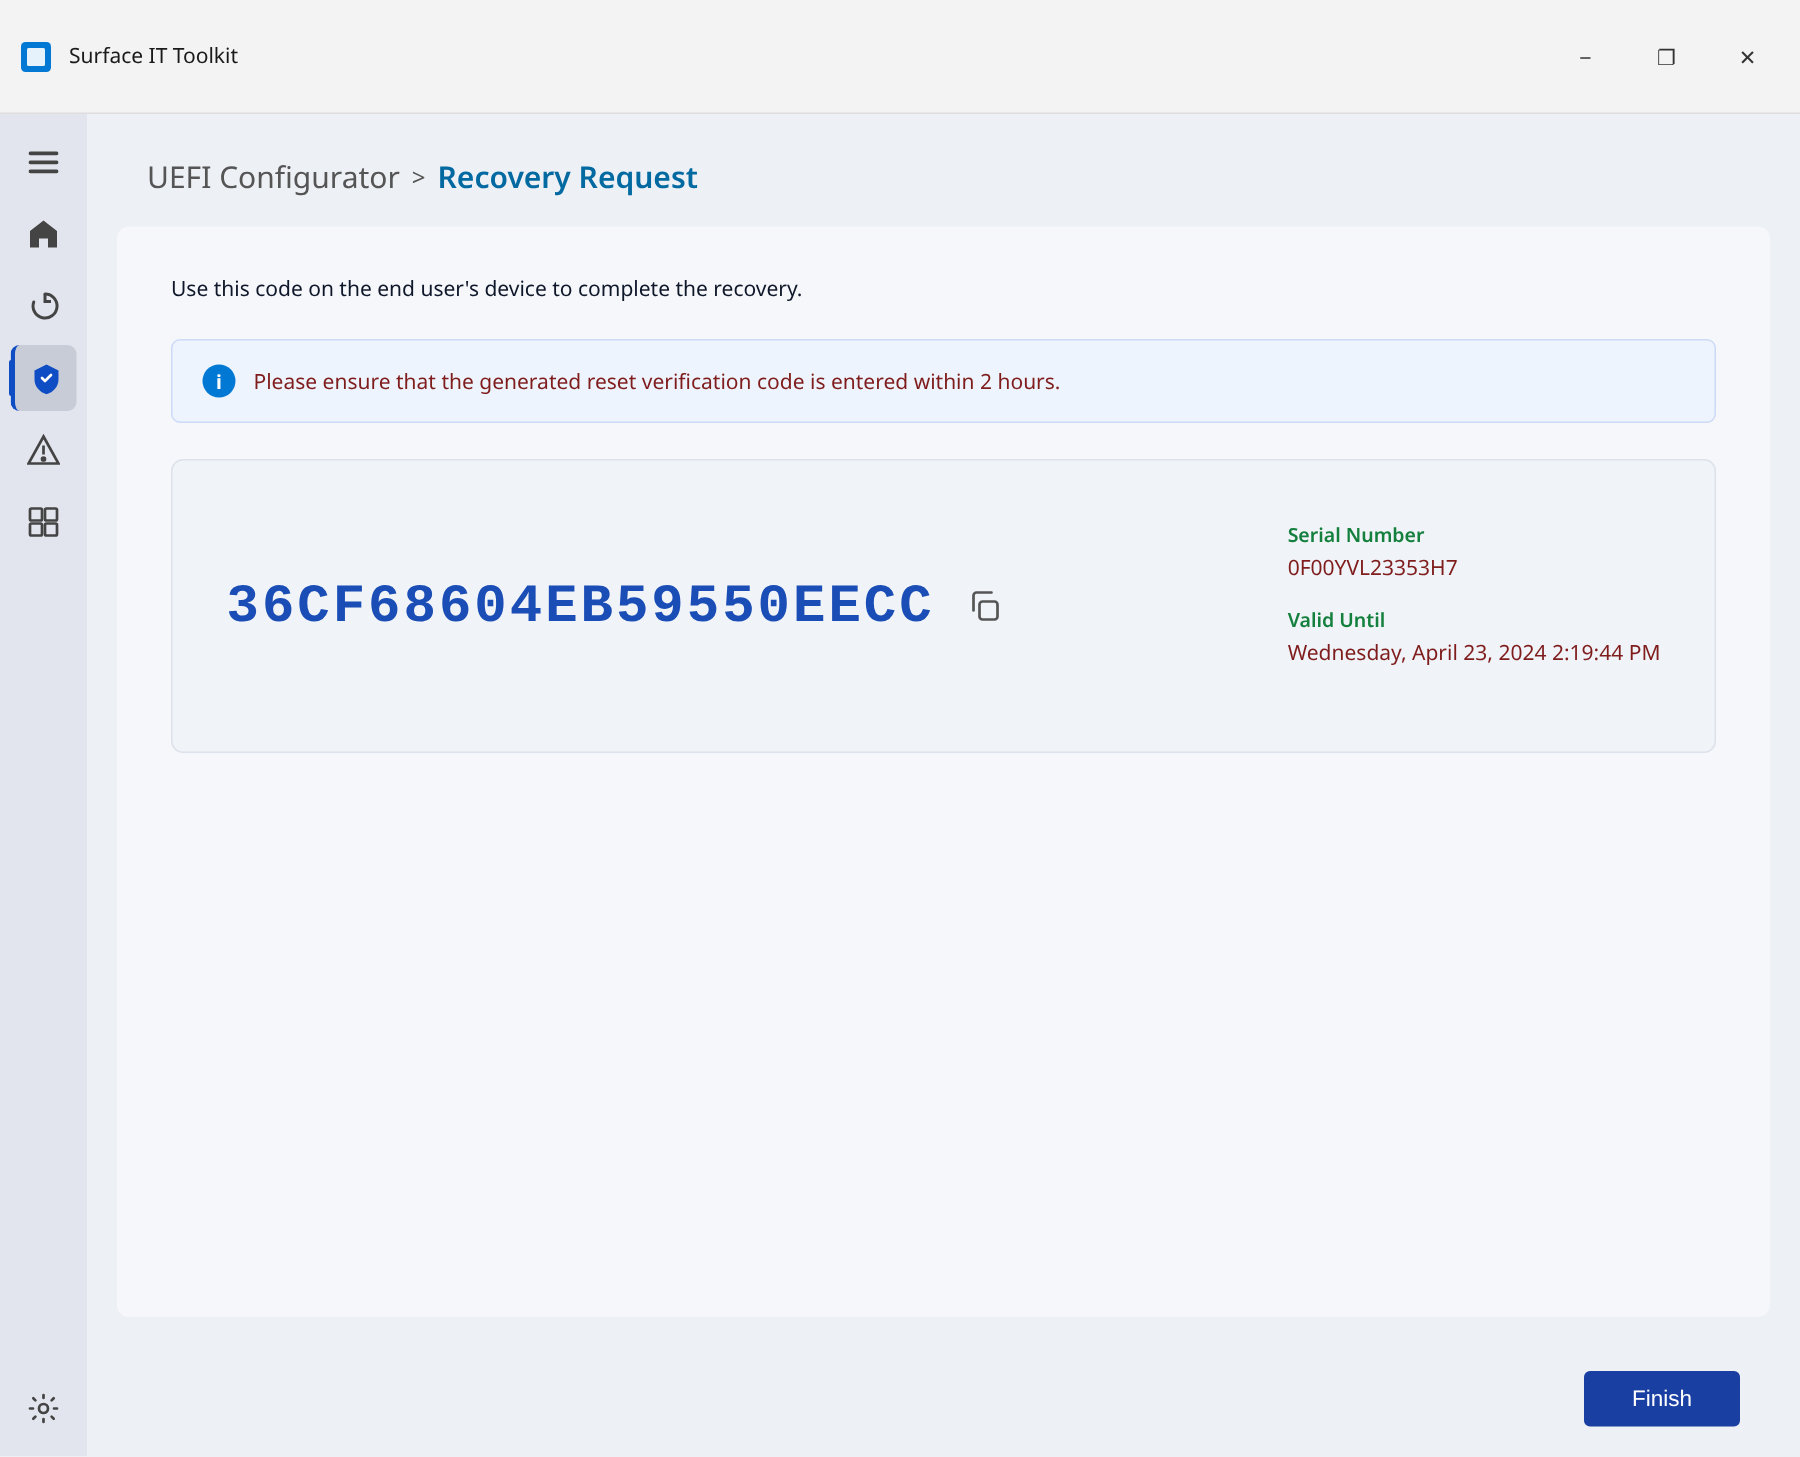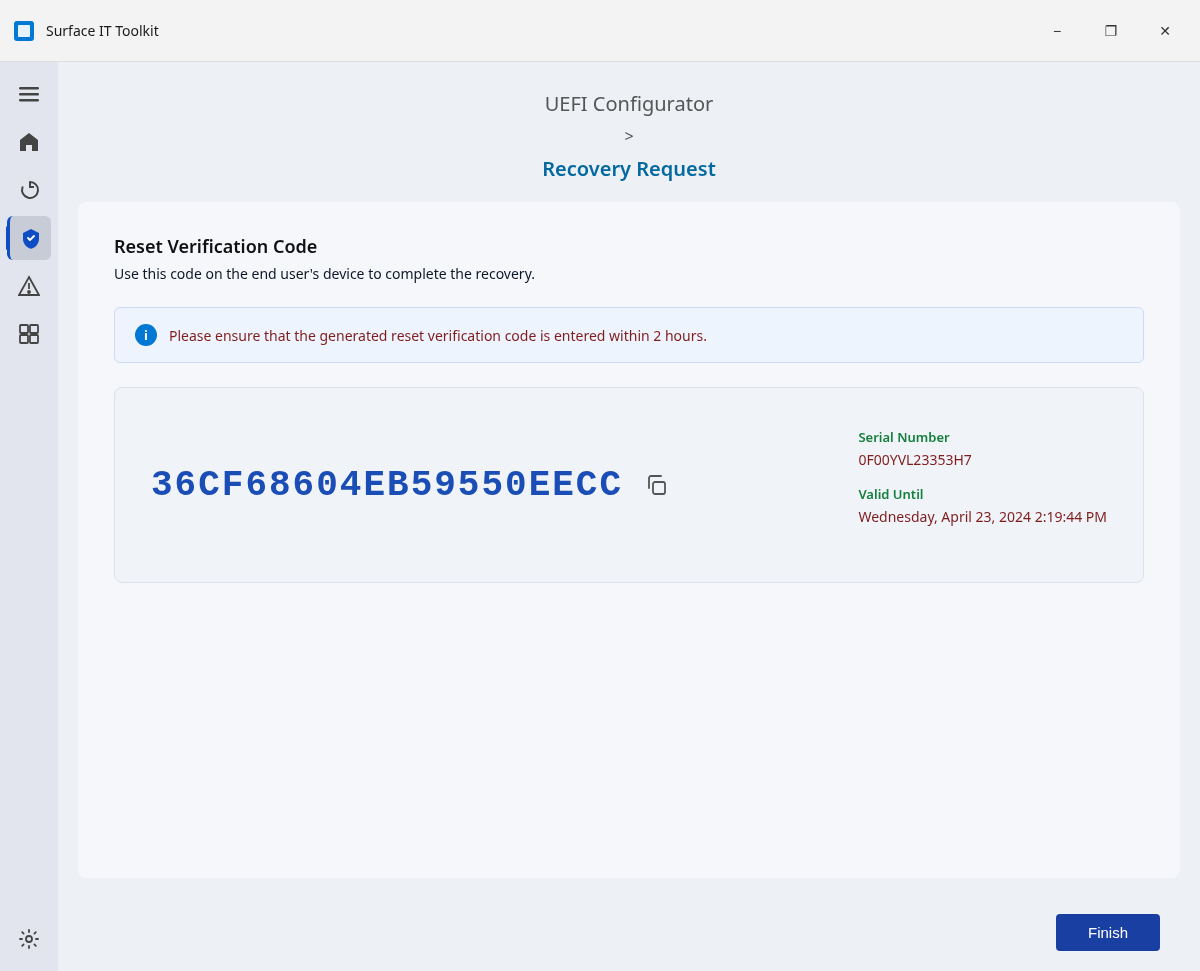--- a/index.html
+++ b/index.html
@@ -12,21 +12,21 @@
       display: flex;
       flex-direction: column;
     }
 
     
     .title-bar {
       display: flex;
       align-items: center;
       justify-content: space-between;
       background: #f3f3f3;
-      height: 62px;
+      height: 76px;
       padding: 0 12px;
       border-bottom: 1px solid #ddd;
       flex-shrink: 0;
     }
     .title-bar-left {
       display: flex;
       align-items: center;
       gap: 10px;
     }
     .app-icon {
@@ -116,21 +116,20 @@
     
     .page-header {
       padding: 28px 40px 20px 40px;
       flex-shrink: 0;
     }
     .breadcrumb {
       display: flex;
       align-items: center;
       gap: 8px;
       font-size: 20px;
-      flex-direction: column;
     }
     .breadcrumb-parent {
       color: #555;
       font-weight: 400;
     }
     .breadcrumb-sep {
       color: #555;
       font-size: 16px;
     }
     .breadcrumb-current {
@@ -332,21 +331,20 @@
 
     <div class="page-header">
       <div class="breadcrumb">
         <span class="breadcrumb-parent">UEFI Configurator</span>
         <span class="breadcrumb-sep">&gt;</span>
         <span class="breadcrumb-current">Recovery Request</span>
       </div>
     </div>
 
     <div class="main-panel">
-      <div class="section-title">Reset Verification Code</div>
       <div class="section-subtitle">Use this code on the end user's device to complete the recovery.</div>
 
       <div class="info-banner">
         <div class="info-icon">i</div>
         <span class="info-text">Please ensure that the generated reset verification code is entered within 2 hours.</span>
       </div>
 
       <div class="code-card">
         <div class="code-left">
           <span class="verification-code">36CF68604EB59550EECC</span>

